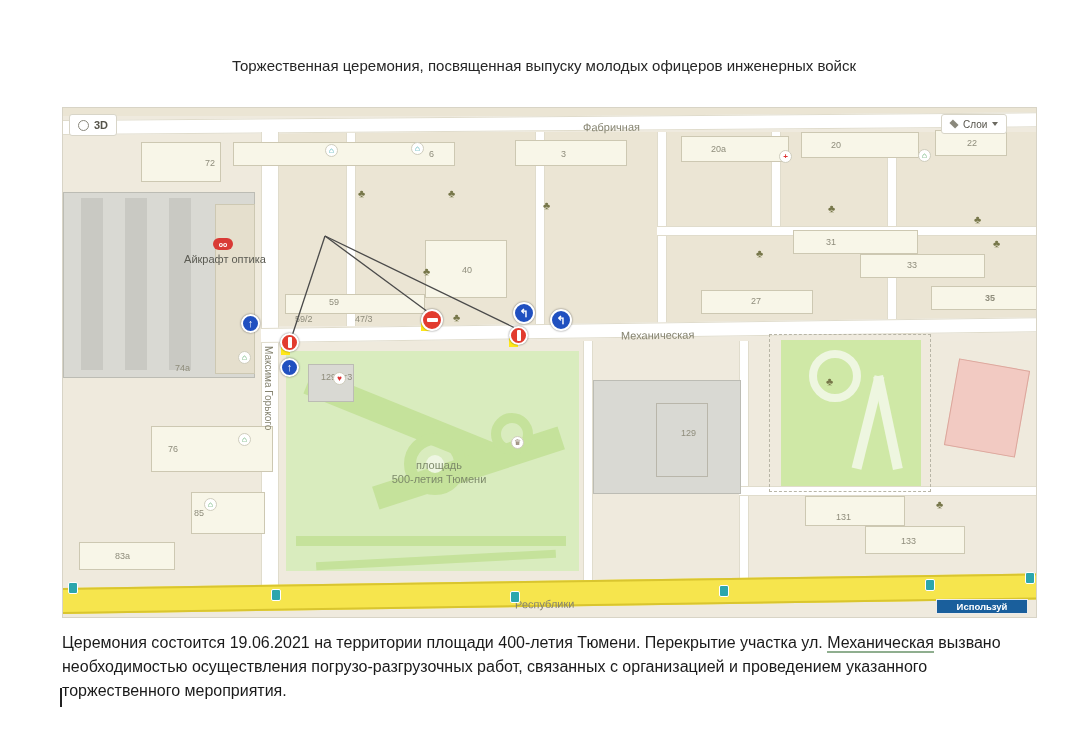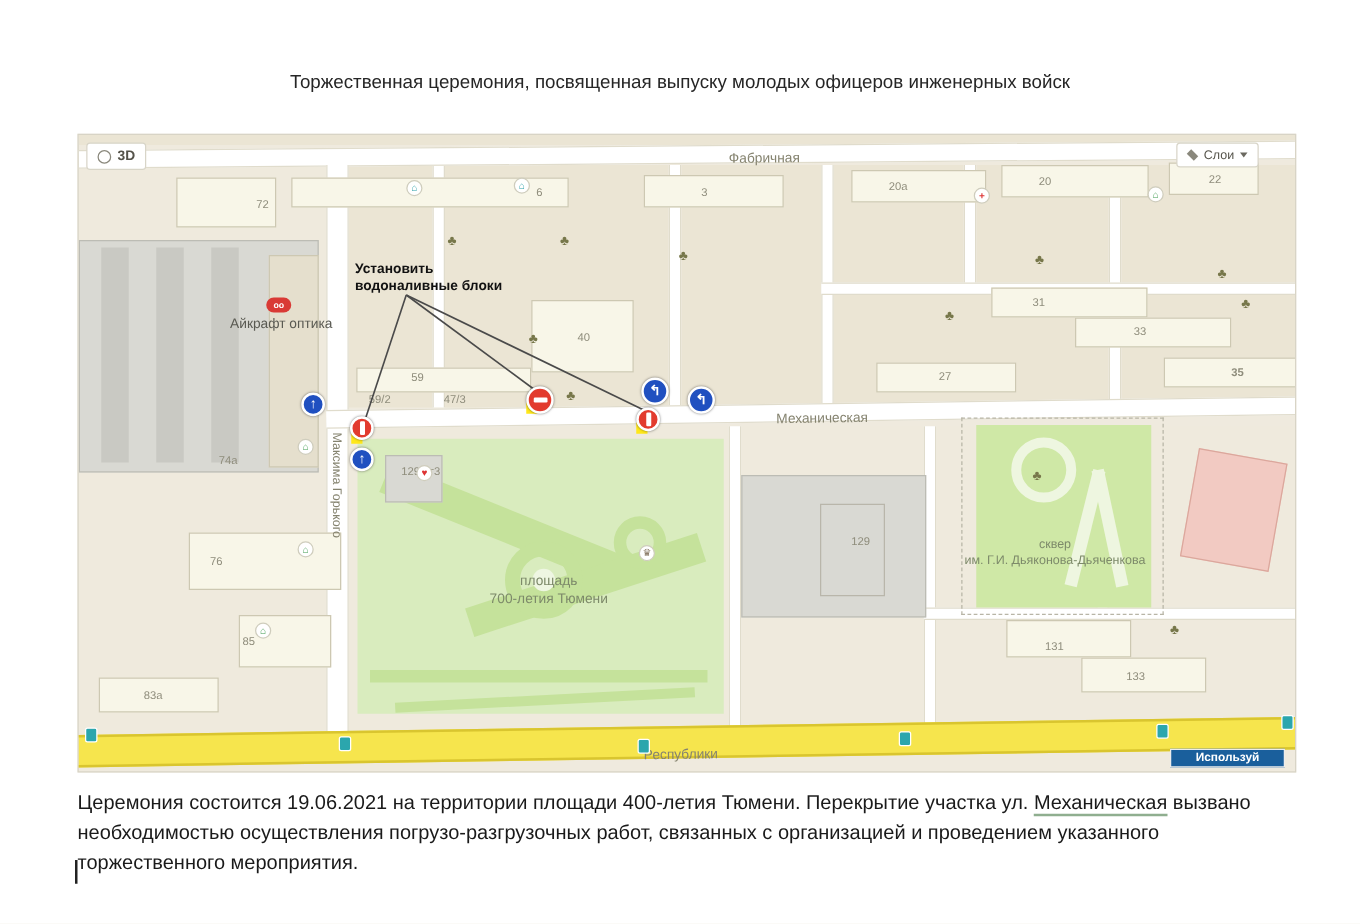--- a/index.html
+++ b/index.html
@@ -156,25 +156,21 @@
   <div class="bl" style="left:773px;top:404px;">131</div>
   <div class="bl" style="left:838px;top:428px;">133</div>
 
   <div class="st-label" style="left:520px;top:13px;transform:rotate(-0.45deg);">Фабричная</div>
   <div class="st-label" style="left:558px;top:221px;transform:rotate(-0.8deg);">Механическая</div>
   <div class="st-label" style="left:200px;top:238px;writing-mode:vertical-rl;font-size:10px;">Максима Горького</div>
   <div class="st-label" style="left:452px;top:490px;transform:rotate(-0.85deg);">Республики</div>
 
   <div class="place-label" style="left:316px;top:351px;width:120px;">
     <div>площадь</div>
-    <div>700-летия Тюмени</div>
-  </div>
-  <div class="place-label" style="left:706px;top:322px;width:150px;font-size:10px;">
-    <div>сквер</div>
-    <div>им. Г.И. Дьяконова-Дьяченкова</div>
+    <div>500-летия Тюмени</div>
   </div>
   <div class="glasses" style="left:150px;top:130px;">oo</div>
   <div class="place-label" style="left:112px;top:145px;width:100px;color:#5a5a52;">Айкрафт оптика</div>
 
   <span class="tree" style="left:295px;top:80px;">♣</span>
   <span class="tree" style="left:385px;top:80px;">♣</span>
   <span class="tree" style="left:480px;top:92px;">♣</span>
   <span class="tree" style="left:360px;top:158px;">♣</span>
   <span class="tree" style="left:390px;top:204px;">♣</span>
   <span class="tree" style="left:765px;top:95px;">♣</span>
@@ -244,24 +240,20 @@
   <div class="sign sign-red" style="left:446px;top:218px;">
       <div class="barv"></div>
     </div>
   <div class="sign sign-blue" style="left:450px;top:194px;width:22px;height:22px;">
       <span class="sgl">↰</span>
     </div>
   <div class="sign sign-blue" style="left:487px;top:201px;width:22px;height:22px;">
       <span class="sgl">↰</span>
     </div>
 
-  <div class="blocks-note">
-    <div>Установить</div>
-    <div>водоналивные блоки</div>
-  </div>
 
   <div class="mapctl" style="left:6px;top:6px;">
     <span class="ctl-globe"></span>
     <span>3D</span>
   </div>
   <div class="mapctl" style="left:878px;top:6px;height:20px;font-weight:normal;font-size:10px;">
     <span class="lyr"></span>
     <span>Слои</span>
     <span class="caret"></span>
   </div>

